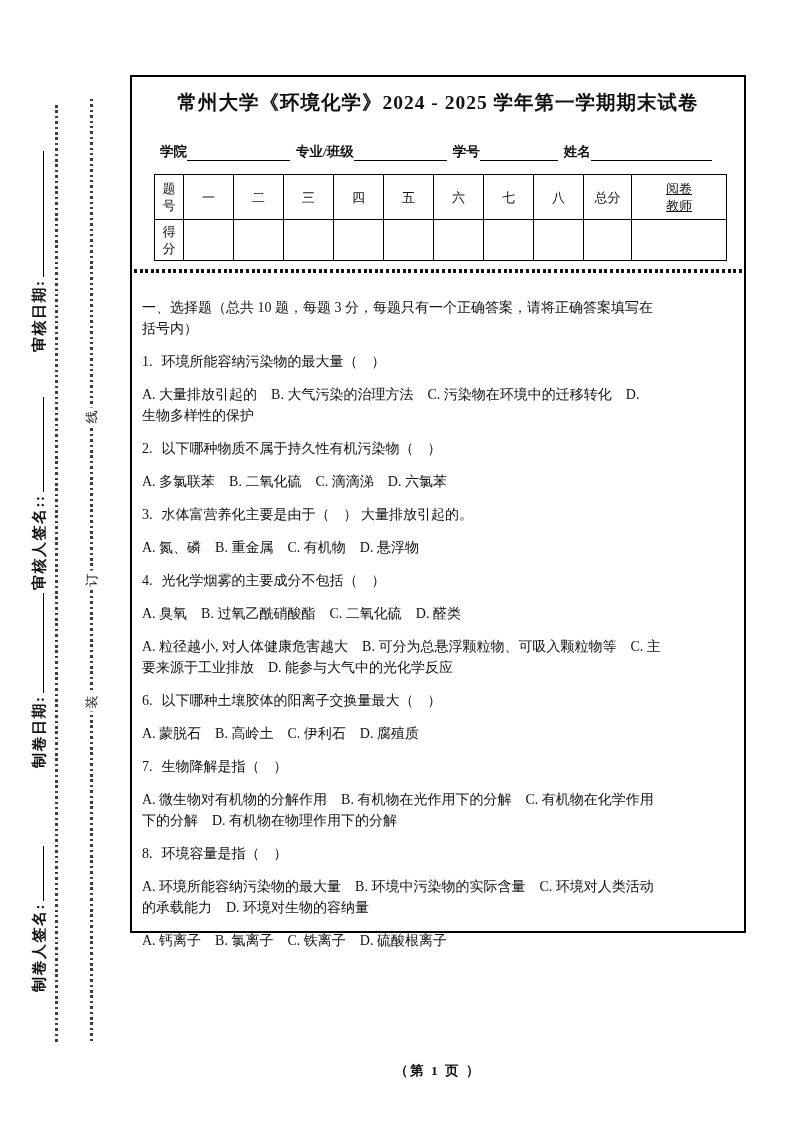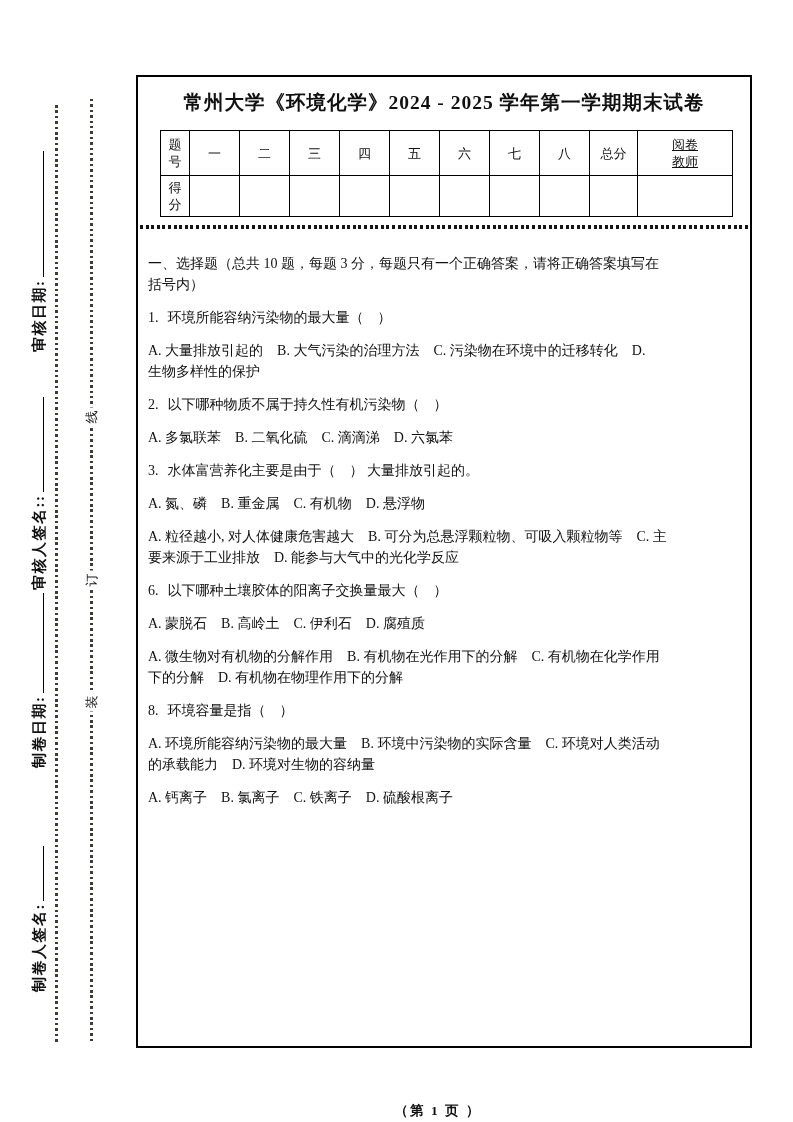--- a/index.html
+++ b/index.html
@@ -46,22 +46,22 @@
     width:19px; height:22px;
     background:#fff;
     display:flex; align-items:center; justify-content:center;
     font-size:13px;
     transform:rotate(-90deg);
   }
 
   
   .sheet {
     position:absolute;
-    left:136px; top:75px;
-    width:616px; height:973px;
+    left:130px; top:75px;
+    width:616px; height:858px;
     border:2px solid #000;
     background:#fff;
   }
   .exam-title {
     margin-top:12px;
     text-align:center;
     font-size:19.5px;
     font-weight:bold;
     letter-spacing:1px;
     line-height:28px;
@@ -116,21 +116,21 @@
     padding:0 8px 0 10px;
     font-size:14px;
     line-height:21px;
   }
   .body p { margin:0 0 12px 0; }
   .section-title, .q-options { white-space:pre-line; }
   .q-num { display:inline-block; margin-right:9px; }
 
   .page-footer {
     position:absolute;
-    left:130px; top:1102px;
+    left:130px; top:1062px;
     width:616px;
     text-align:center;
     font-size:13.5px;
     font-weight:bold;
     letter-spacing:2px;
   }
 </style>
 </head>
 <body>
 
@@ -153,20 +153,30 @@
   </div>
 
   <div class="bind-char" style="top:406px;">线</div>
   <div class="bind-char" style="top:569px;">订</div>
   <div class="bind-char" style="top:691px;">装</div>
 
   <div class="sheet">
 
     <div class="exam-title">常州大学《环境化学》2024 - 2025 学年第一学期期末试卷</div>
 
+    <div class="fields-row">
+      <span class="f-label">学院</span>
+        <span class="f-line w103"></span>
+      <span class="f-label">专业/班级</span>
+        <span class="f-line w93"></span>
+      <span class="f-label">学号</span>
+        <span class="f-line w78"></span>
+      <span class="f-label">姓名</span>
+        <span class="f-line w107"></span>
+    </div>
 
     <table class="score-table">
       <tbody>
           <tr class="hdr-row">
         <td class="col-num">题
 号</td>
         <td class="col-q">一</td>
         <td class="col-q">二</td>
         <td class="col-q">三</td>
         <td class="col-q">四</td>
@@ -208,28 +218,33 @@
       </div>
       <div class="question">
         <p class="q-stem"><span class="q-num">2.</span><span>以下哪种物质不属于持久性有机污染物（　）</span></p>
         <p class="q-options">A.  多氯联苯　B.  二氧化硫　C.  滴滴涕　D.  六氯苯</p>
       </div>
       <div class="question">
         <p class="q-stem"><span class="q-num">3.</span><span>水体富营养化主要是由于（　） 大量排放引起的。</span></p>
         <p class="q-options">A.  氮、磷　B.  重金属　C.  有机物　D.  悬浮物</p>
       </div>
       <div class="question">
+        <p class="q-stem"><span class="q-num">4.</span><span>光化学烟雾的主要成分不包括（　）</span></p>
+        <p class="q-options">A.  臭氧　B.  过氧乙酰硝酸酯　C.  二氧化硫　D.  醛类</p>
+      </div>
+      <div class="question">
         <p class="q-options">A.  粒径越小, 对人体健康危害越大　B.  可分为总悬浮颗粒物、可吸入颗粒物等　C.  主
 要来源于工业排放　D.  能参与大气中的光化学反应</p>
       </div>
       <div class="question">
         <p class="q-stem"><span class="q-num">6.</span><span>以下哪种土壤胶体的阳离子交换量最大（　）</span></p>
         <p class="q-options">A.  蒙脱石　B.  高岭土　C.  伊利石　D.  腐殖质</p>
       </div>
       <div class="question">
+        <p class="q-stem"><span class="q-num">7.</span><span>生物降解是指（　）</span></p>
         <p class="q-options">A.  微生物对有机物的分解作用　B.  有机物在光作用下的分解　C.  有机物在化学作用
 下的分解　D.  有机物在物理作用下的分解</p>
       </div>
       <div class="question">
         <p class="q-stem"><span class="q-num">8.</span><span>环境容量是指（　）</span></p>
         <p class="q-options">A.  环境所能容纳污染物的最大量　B.  环境中污染物的实际含量　C.  环境对人类活动
 的承载能力　D.  环境对生物的容纳量</p>
       </div>
       <div class="question">
         <p class="q-options">A.  钙离子　B.  氯离子　C.  铁离子　D.  硫酸根离子</p>

